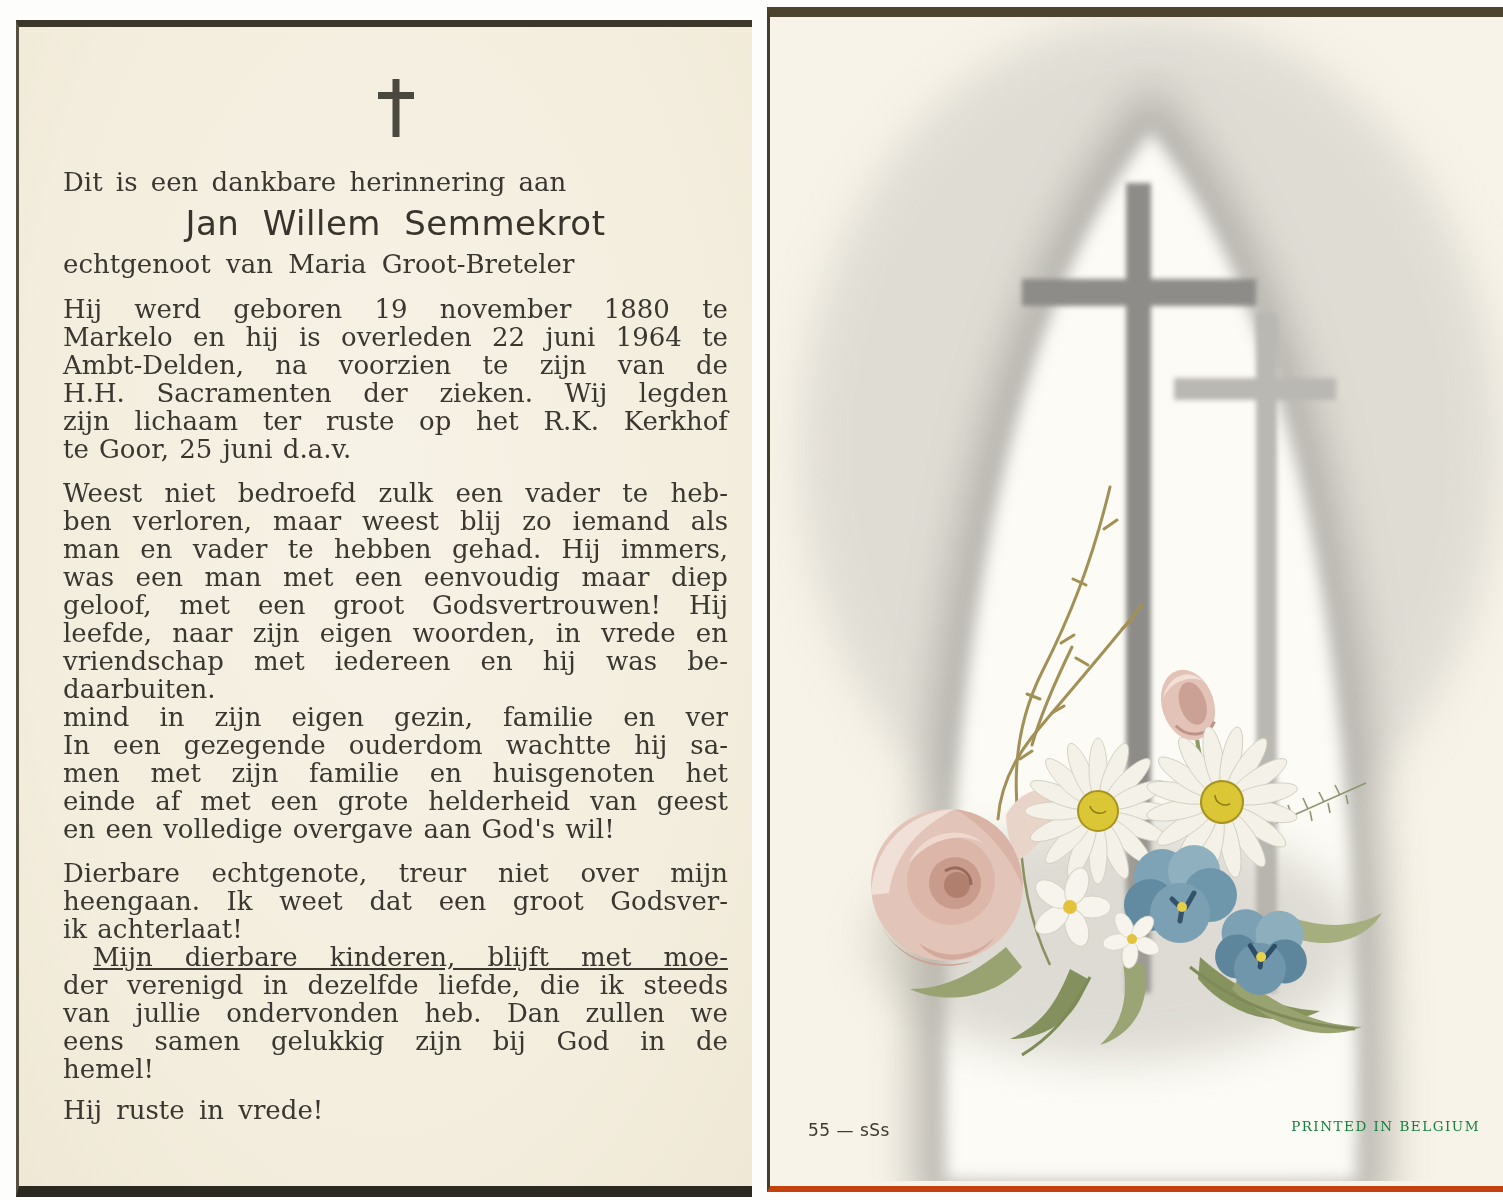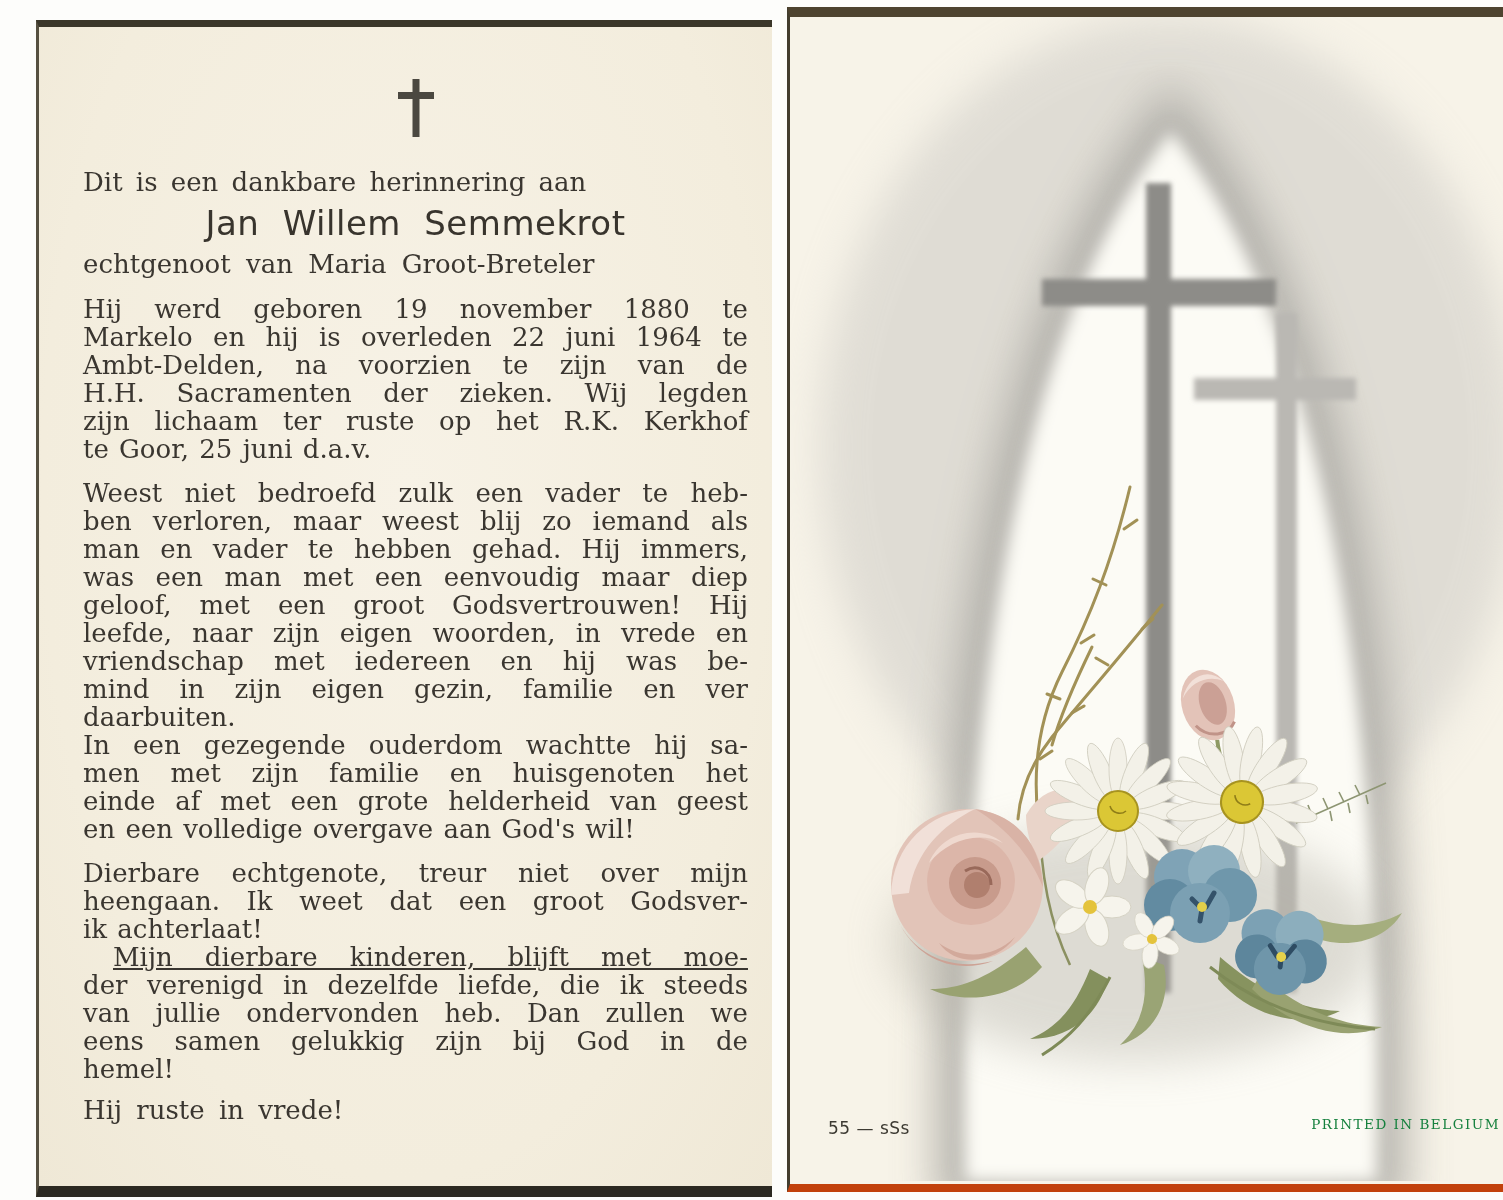--- a/index.html
+++ b/index.html
@@ -1,21 +1,21 @@
 <!DOCTYPE html>
 <html><head>
 <meta charset="utf-8">
 <style>
   html,body{margin:0;padding:0;}
   body{
     width:1503px;height:1200px;overflow:hidden;
     background:#fdfdfb;
     font-family:"DejaVu Serif", serif;
   }
-  .stage{position:relative;width:1348px;height:1200px;margin-left:20px;}
+  .stage{position:relative;width:1348px;height:1200px;}
 
   
   .card-left{
     position:absolute;left:16px;top:20px;width:736px;height:1177px;
     box-sizing:border-box;
     background:#f5f0e3;
     background:radial-gradient(ellipse at 50% 40%, #f7f2e6 0%, #f3eddd 70%, #efe8d6 100%);
     border-top:7px solid #3b372a;
     border-left:3px solid #565040;
     border-bottom:11px solid #2c2921;
@@ -39,21 +39,21 @@
   .ln-indent{text-indent:30px;text-decoration:underline;}
   .closing{margin-top:13px;font-size:26px;line-height:28px;word-spacing:6px;}
 
   
   .card-right{
     position:absolute;left:767px;top:7px;width:736px;height:1185px;
     box-sizing:border-box;overflow:hidden;
     background:#f7f3e8;
     border-top:10px solid #4e432f;
     border-left:3px solid #433d2e;
-    border-bottom:8px solid #c2410c;
+    border-bottom:6px solid #c2410c;
   }
   .illus{position:absolute;left:0;top:0;display:block;}
   .imprint-left{
     position:absolute;left:38px;bottom:46px;
     font-family:"DejaVu Sans", sans-serif;font-size:17px;color:#3d3a32;
     letter-spacing:.5px;
   }
   .imprint-right{
     position:absolute;right:23px;bottom:52px;
     font-family:"DejaVu Serif", serif;font-size:13.5px;color:#15803d;
@@ -89,22 +89,22 @@
           <div class="ln ln-last">te Goor, 25 juni d.a.v.</div>
         </div>
       <div class="para p-gap">
           <div class="ln">Weest niet bedroefd zulk een vader te heb-</div>
           <div class="ln">ben verloren, maar weest blij zo iemand als</div>
           <div class="ln">man en vader te hebben gehad. Hij immers,</div>
           <div class="ln">was een man met een eenvoudig maar diep</div>
           <div class="ln">geloof, met een groot Godsvertrouwen! Hij</div>
           <div class="ln">leefde, naar zijn eigen woorden, in vrede en</div>
           <div class="ln">vriendschap met iedereen en hij was be-</div>
+          <div class="ln ln-last">daarbuiten.</div>
           <div class="ln">mind in zijn eigen gezin, familie en ver</div>
-          <div class="ln ln-last">daarbuiten.</div>
         </div>
       <div class="para">
           <div class="ln">In een gezegende ouderdom wachtte hij sa-</div>
           <div class="ln">men met zijn familie en huisgenoten het</div>
           <div class="ln">einde af met een grote helderheid van geest</div>
           <div class="ln ln-last">en een volledige overgave aan God's wil!</div>
         </div>
       <div class="para p-gap">
           <div class="ln">Dierbare echtgenote, treur niet over mijn</div>
           <div class="ln">heengaan. Ik weet dat een groot Godsver-</div>

